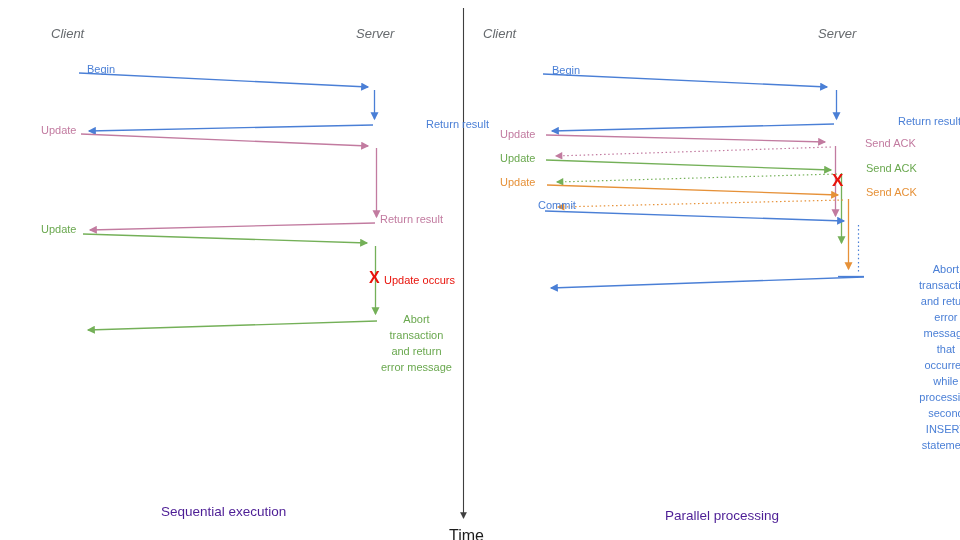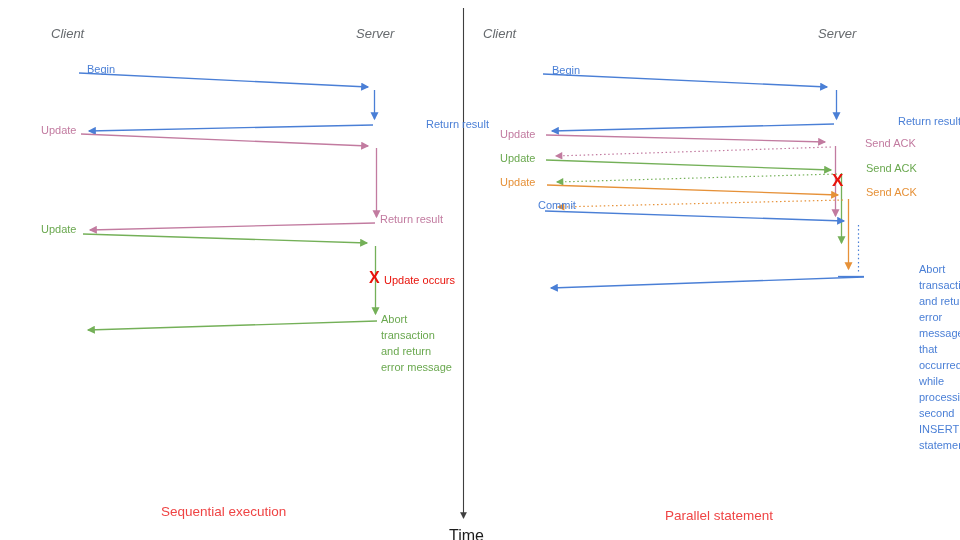--- a/index.html
+++ b/index.html
@@ -1,25 +1,26 @@
 <!DOCTYPE html>
 <html><head>
 <meta charset="utf-8">
 <style>
   html,body{margin:0;padding:0;background:#fff;}
   .stage{
     position:relative;width:960px;height:540px;background:#ffffff;overflow:hidden;
     font-family:"Liberation Sans","DejaVu Sans",sans-serif;
+    text-align:center;
   }
   .stage svg{position:absolute;left:0;top:0;}
   .lbl{position:absolute;font-size:11px;line-height:13px;white-space:nowrap;}
   .hdr{position:absolute;font-size:13px;font-style:italic;color:#666a6e;white-space:nowrap;}
   .note{position:absolute;font-size:11px;line-height:16px;white-space:pre-line;}
   .xmark{position:absolute;font-weight:bold;color:#e8130b;}
-  .title{position:absolute;font-size:13.5px;color:#ef4444;white-space:nowrap;}
+  .title{position:absolute;font-size:13.5px;color:#4c1d95;white-space:nowrap;}
   .time{position:absolute;font-size:16px;color:#1c1c1c;}
   .c-blue{color:#4a7fd6;margin-left:46px;}
   .c-pink{color:#c27ba0;}
   .c-green{color:#6aa84f;}
   .c-orange{color:#e69138;}
   .c-red{color:#e8130b;}
 </style>
 </head>
 <body>
 
@@ -115,16 +116,16 @@
 and return
 error message
 that occurred
 while
 processing
 second
 INSERT
 statement</div>
 
   <div class="title" style="left:161px;top:504px;">Sequential execution</div>
-  <div class="title" style="left:665px;top:508px;">Parallel statement</div>
+  <div class="title" style="left:665px;top:508px;">Parallel processing</div>
   <div class="time" style="left:449px;top:527px;">Time</div>
 
 </div>
 
 </body></html>

